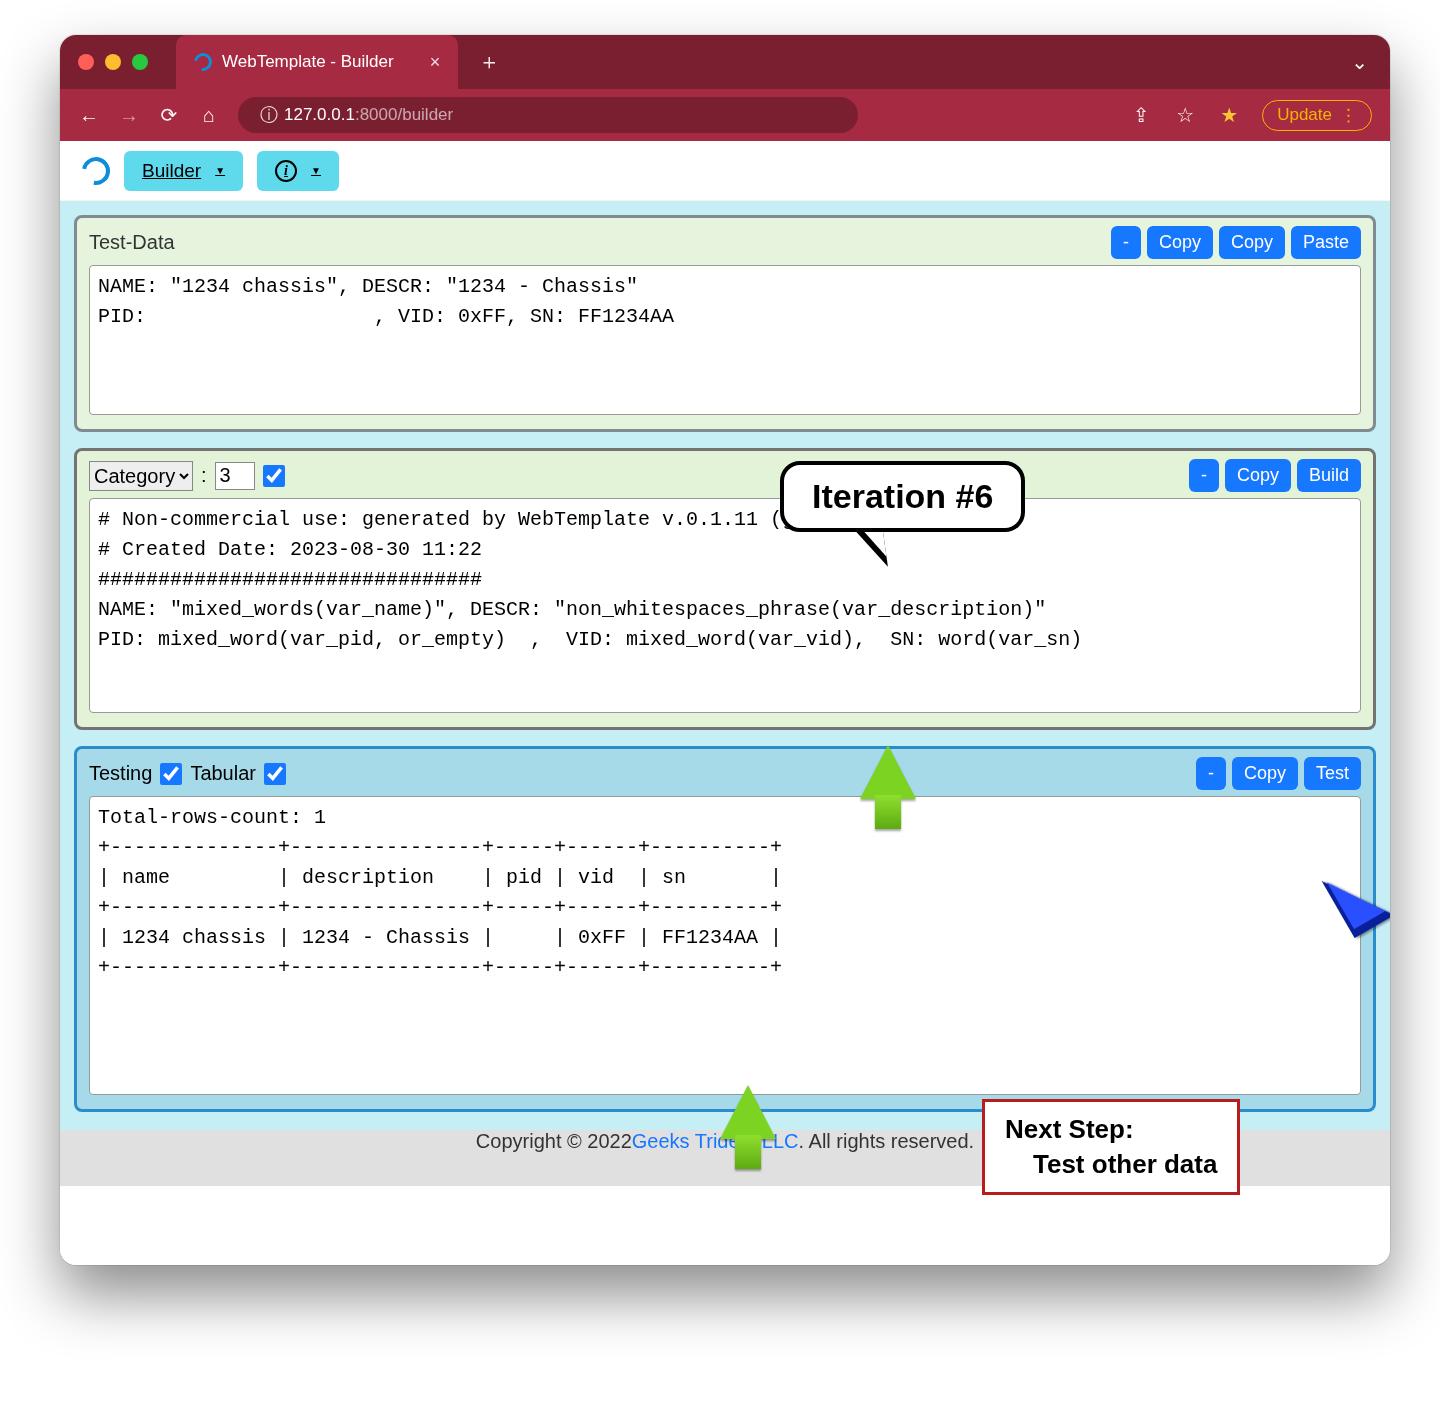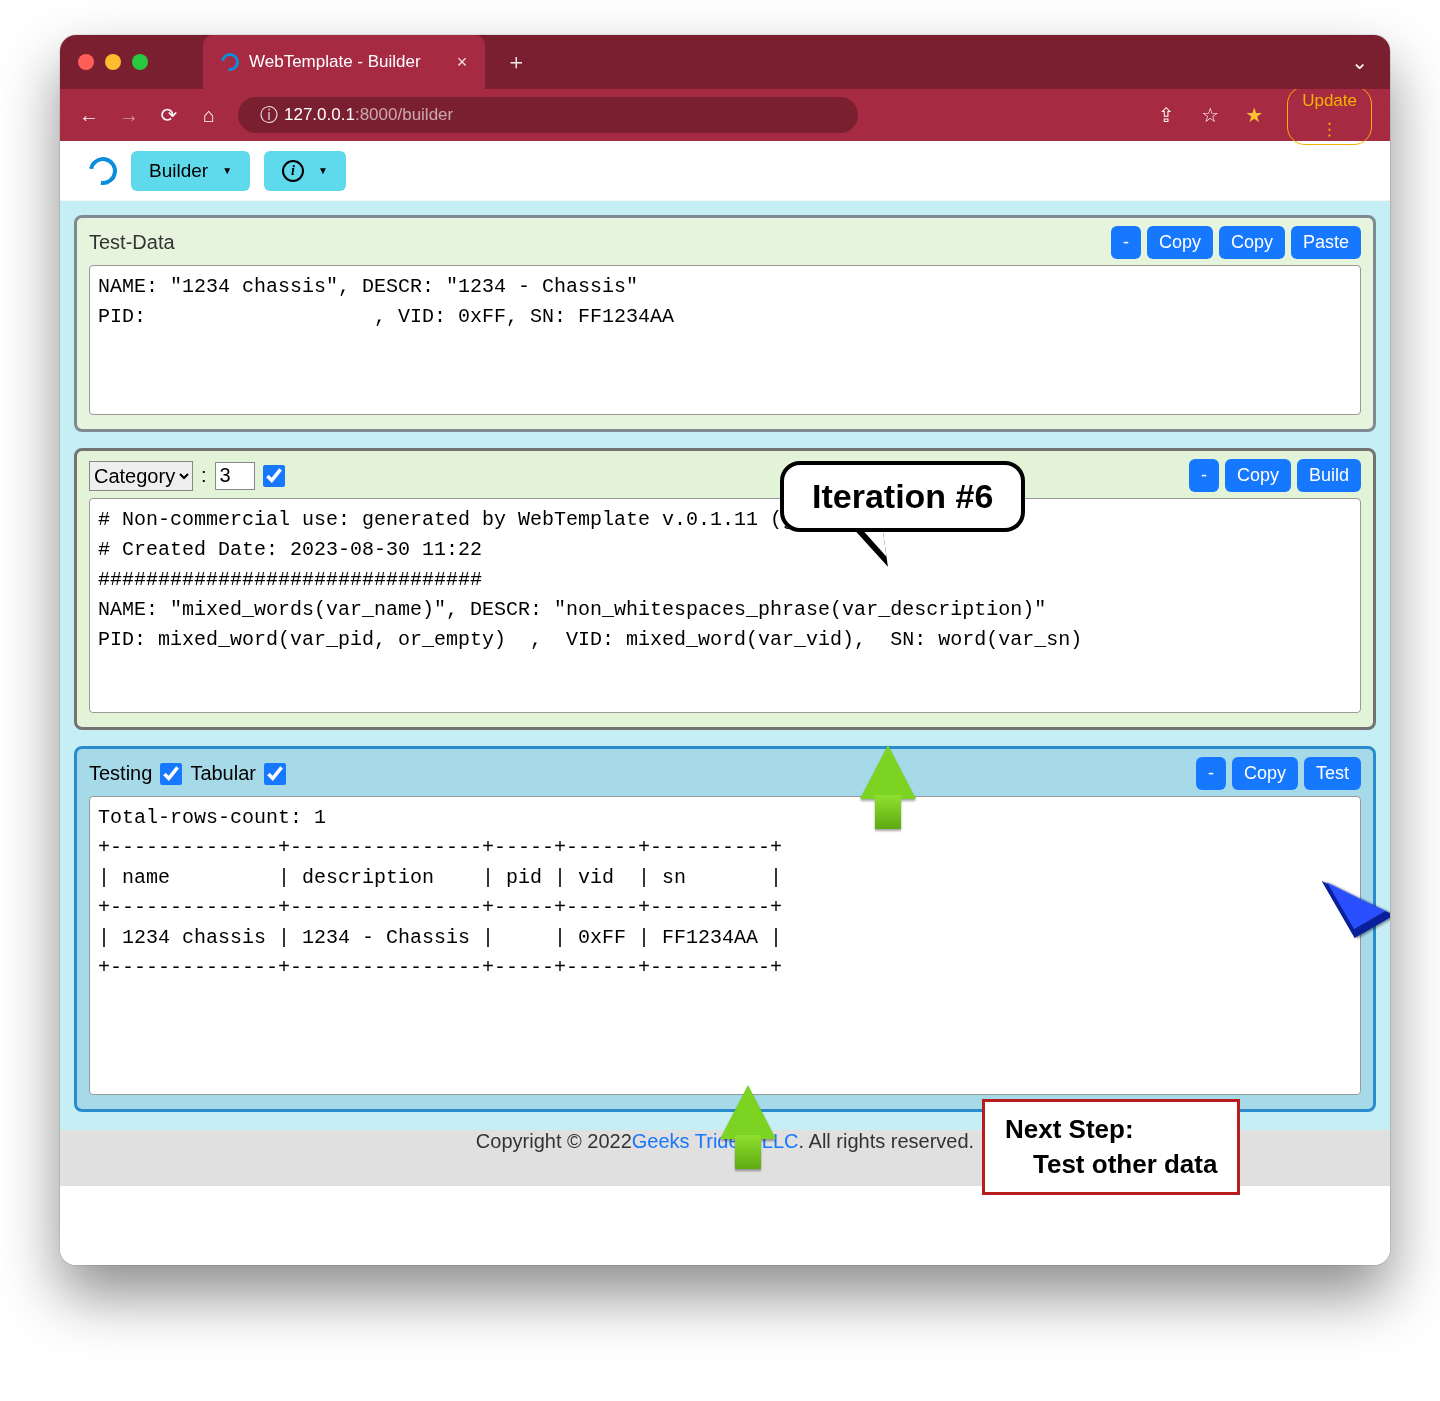--- a/index.html
+++ b/index.html
@@ -7,39 +7,39 @@
 
   .browser-window { position: absolute; top: 35px; left: 60px; width: 1330px; height: 1230px; background: #fff; border-radius: 16px; box-shadow: 0 30px 60px rgba(0,0,0,0.45), 0 0 0 1px rgba(0,0,0,0.08); overflow: hidden; }
 
   
   .tab-strip { height: 54px; background: #7a1f30; display: flex; align-items: center; padding: 0 18px; position: relative; }
   .traffic-lights { display: flex; gap: 11px; margin-right: 28px; }
   .tl { width: 16px; height: 16px; border-radius: 50%; }
   .tl.red   { background: #ff5f57; }
   .tl.yel   { background: #febc2e; }
   .tl.grn   { background: #28c840; }
-  .tab { height: 100%; display: flex; align-items: center; gap: 10px; padding: 0 18px; background: #a72a43; border-radius: 10px 10px 0 0; color: #fff; font-size: 17px; margin-left: 27px; }
+  .tab { height: 100%; display: flex; align-items: center; gap: 10px; padding: 0 18px; background: #a72a43; border-radius: 10px 10px 0 0; color: #fff; font-size: 17px; }
   .tab .tabicon { width: 18px; height: 18px; border: 3px solid #0d8edb; border-left-color: transparent; border-radius: 50%; transform: rotate(-35deg); }
   .tab .close  { margin-left: 26px; color: #fff; font-size: 18px; opacity: .85; }
   .newtab { margin-left: 20px; color: #fff; font-size: 22px; opacity: .9; }
   .tab-strip .chev { position: absolute; right: 22px; color: #fff; font-size: 20px; }
 
   
   .url-bar { height: 52px; background: #a72a43; display: flex; align-items: center; padding: 0 18px; gap: 18px; color: #fff; }
   .url-bar .navbtn { width: 22px; text-align: center; font-size: 20px; opacity: .95; }
   .url-bar .navbtn.dim { opacity: .5; }
   .address { flex: 0 0 auto; height: 36px; background: #7a1f30; border-radius: 18px; display: flex; align-items: center; padding: 0 22px; font-size: 17px; min-width: 620px; }
   .address .scheme { opacity: .85; margin-right: 6px; font-size: 18px; }
   .address .dim { opacity: .6; }
   .right-icons { margin-left: auto; display: flex; align-items: center; gap: 22px; }
-  .pill { border: 1px solid #f5b301; color: #f5b301; border-radius: 18px; padding: 4px 14px; display: flex; align-items: center; gap: 8px; font-size: 17px; flex-direction: column; }
+  .pill { border: 1px solid #f5b301; color: #f5b301; border-radius: 18px; padding: 4px 14px; display: flex; align-items: center; gap: 8px; font-size: 17px; }
 
   
   .app { background: #fff; height: calc(100% - 106px); display: flex; flex-direction: column; }
-  .app-toolbar { height: 60px; display: flex; align-items: center; gap: 14px; padding: 0 27px; border-bottom: 1px solid rgba(0,0,0,0.04); }
+  .app-toolbar { height: 60px; display: flex; align-items: center; gap: 14px; padding: 0 20px; border-bottom: 1px solid rgba(0,0,0,0.04); text-decoration: underline; }
   .logo { width: 28px; height: 28px; border: 4px solid #0d8edb; border-left-color: transparent; border-radius: 50%; transform: rotate(-35deg); margin-left: 2px; }
   .btn-cyan { background: #5fd9ec; border: none; border-radius: 6px; padding: 9px 18px; font-size: 19px; color: #000; display: inline-flex; align-items: center; gap: 10px; }
   .caret-down::after { content: "▼"; font-size: 10px; margin-left: 4px; }
   .info-circle { width: 22px; height: 22px; border: 2px solid #000; border-radius: 50%; display: inline-flex; align-items: center; justify-content: center; font-family: Georgia, serif; font-style: italic; font-weight: bold; font-size: 14px; }
 
   .stage { background: #c5eef5; padding: 14px 14px 18px; flex-shrink: 0; }
   .panel { border-radius: 8px; padding: 8px 12px 10px; margin-bottom: 16px; }
   .panel.gray  { background: #e6f4dd; border: 3px solid #808a93; }
   .panel.amber { background: #e3f3d8; border: 3px solid #737373; }
   .panel.blue  { background: #a6dae9; border: 3px solid #2a8ccc; margin-bottom: 0; }

